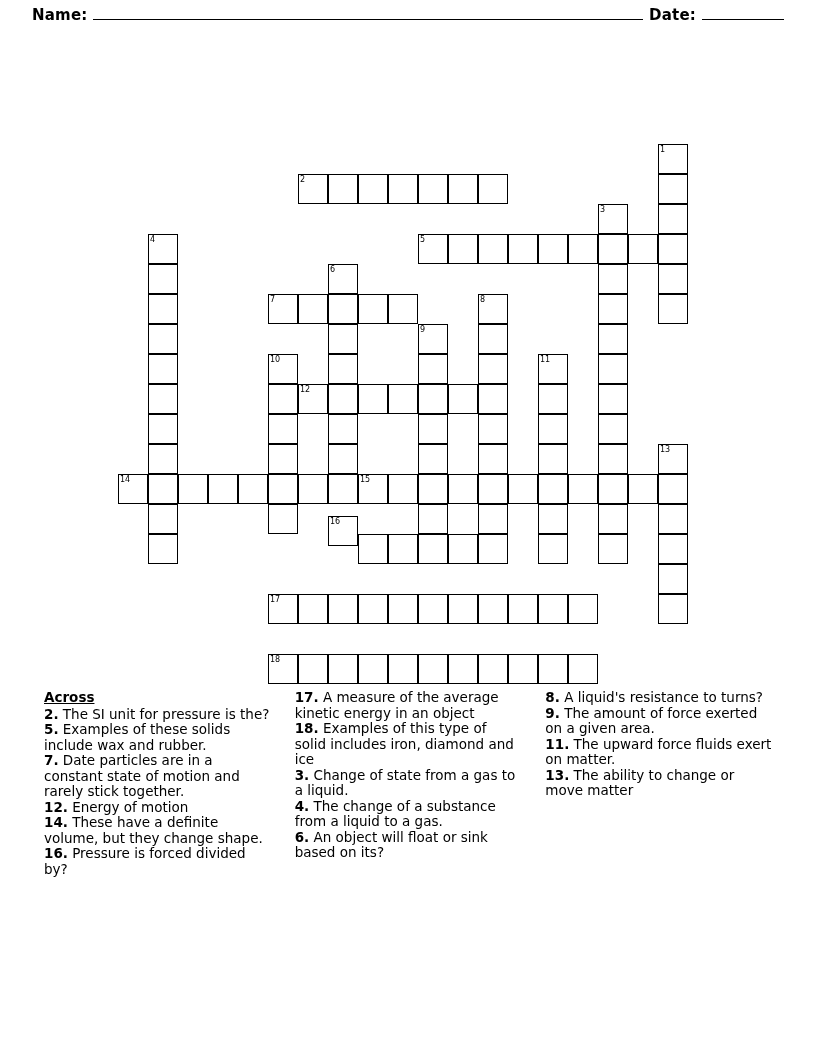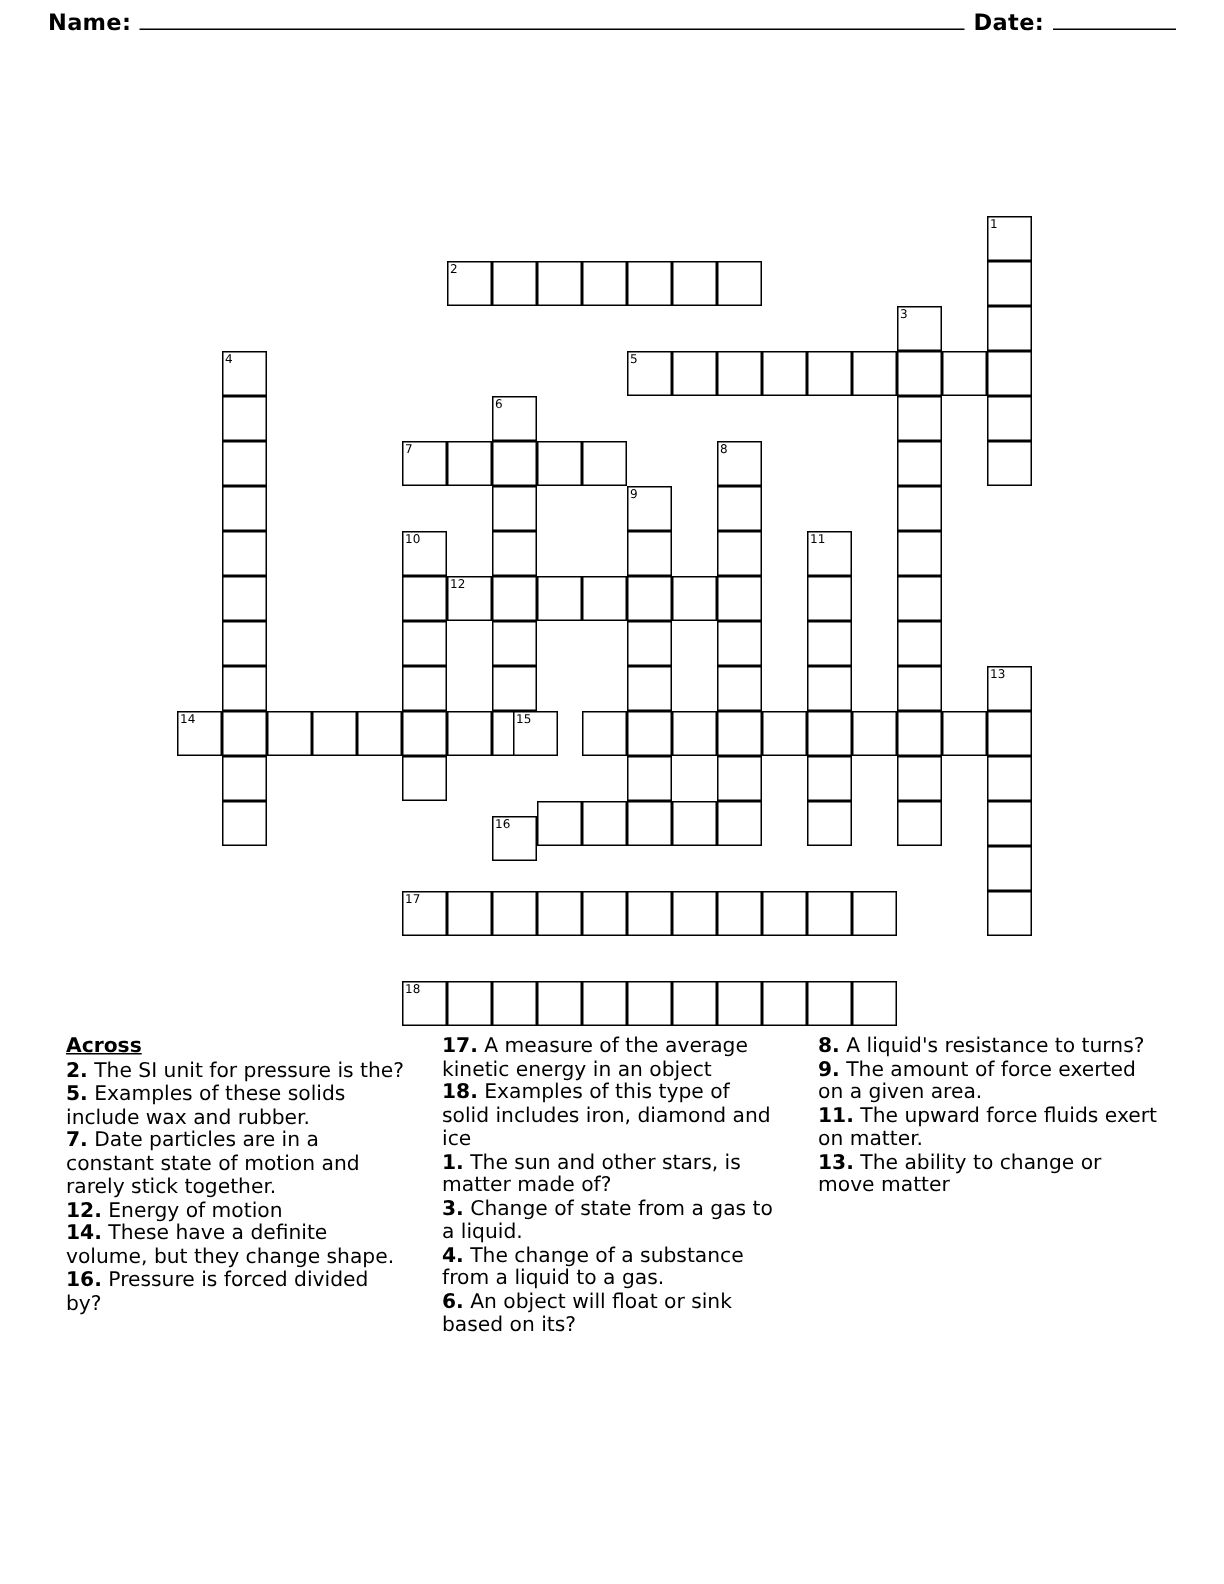--- a/index.html
+++ b/index.html
@@ -409,39 +409,39 @@
       </div>
       <div class="cell" style="left: 208px; top: 438px;">
         <span class="num"></span>
       </div>
       <div class="cell" style="left: 238px; top: 438px;">
         <span class="num"></span>
       </div>
       <div class="cell" style="left: 298px; top: 438px;">
         <span class="num"></span>
       </div>
-      <div class="cell" style="left: 342px; top: 438px;">
+      <div class="cell" style="left: 358px; top: 438px;">
         <span class="num">15</span>
       </div>
       <div class="cell" style="left: 388px; top: 438px;">
         <span class="num"></span>
       </div>
       <div class="cell" style="left: 448px; top: 438px;">
         <span class="num"></span>
       </div>
       <div class="cell" style="left: 508px; top: 438px;">
         <span class="num"></span>
       </div>
       <div class="cell" style="left: 568px; top: 438px;">
         <span class="num"></span>
       </div>
       <div class="cell" style="left: 628px; top: 438px;">
         <span class="num"></span>
       </div>
-      <div class="cell" style="left: 328px; top: 508px; text-align: right;">
+      <div class="cell" style="left: 328px; top: 480px; text-align: right;">
         <span class="num">16</span>
       </div>
       <div class="cell" style="left: 358px; top: 498px;">
         <span class="num"></span>
       </div>
       <div class="cell" style="left: 388px; top: 498px;">
         <span class="num"></span>
       </div>
       <div class="cell" style="left: 418px; top: 498px;">
         <span class="num"></span>
@@ -530,21 +530,20 @@
           <p class="clue"><b>16.</b><span> Pressure is forced divided by?</span></p>
         </div>
     </div>
 
     <div class="col">
       <div id="col2top">
           <p class="clue"><b>17.</b><span> A measure of the average kinetic energy in an object</span></p>
           <p class="clue"><b>18.</b><span> Examples of this type of solid includes iron, diamond and ice</span></p>
         </div>
       <div id="col2down">
-          <p class="clue"><b>1.</b><span> The sun and other stars, is matter made of?</span></p>
           <p class="clue"><b>3.</b><span> Change of state from a gas to a liquid.</span></p>
           <p class="clue"><b>4.</b><span> The change of a substance from a liquid to a gas.</span></p>
           <p class="clue"><b>6.</b><span> An object will float or sink based on its?</span></p>
         </div>
     </div>
 
     <div class="col">
       <div id="col3">
           <p class="clue"><b>8.</b><span> A liquid's resistance to turns?</span></p>
           <p class="clue"><b>9.</b><span> The amount of force exerted on a given area.</span></p>

